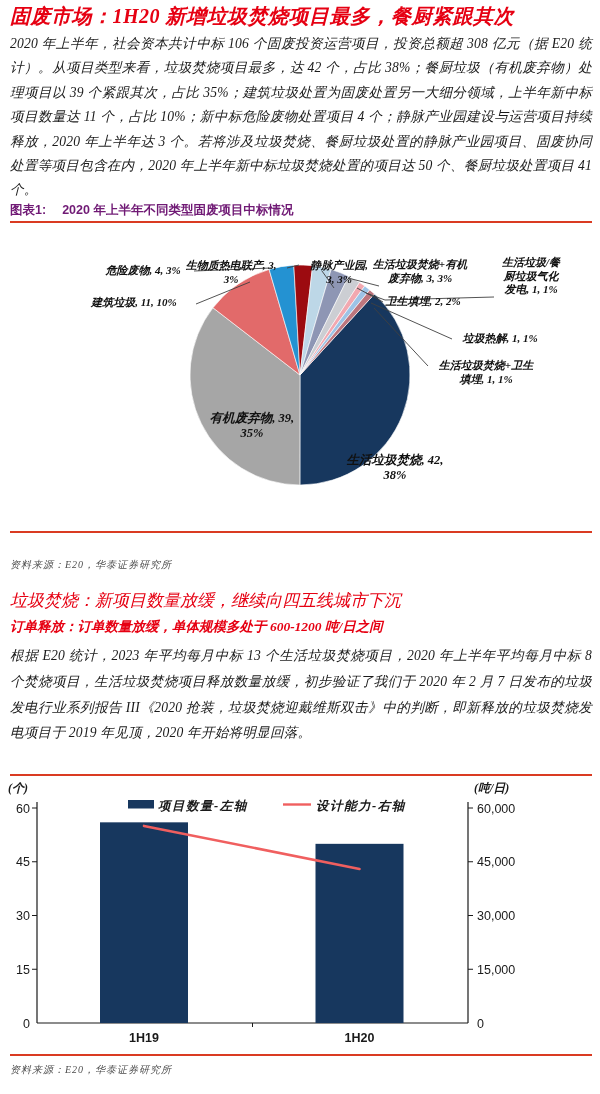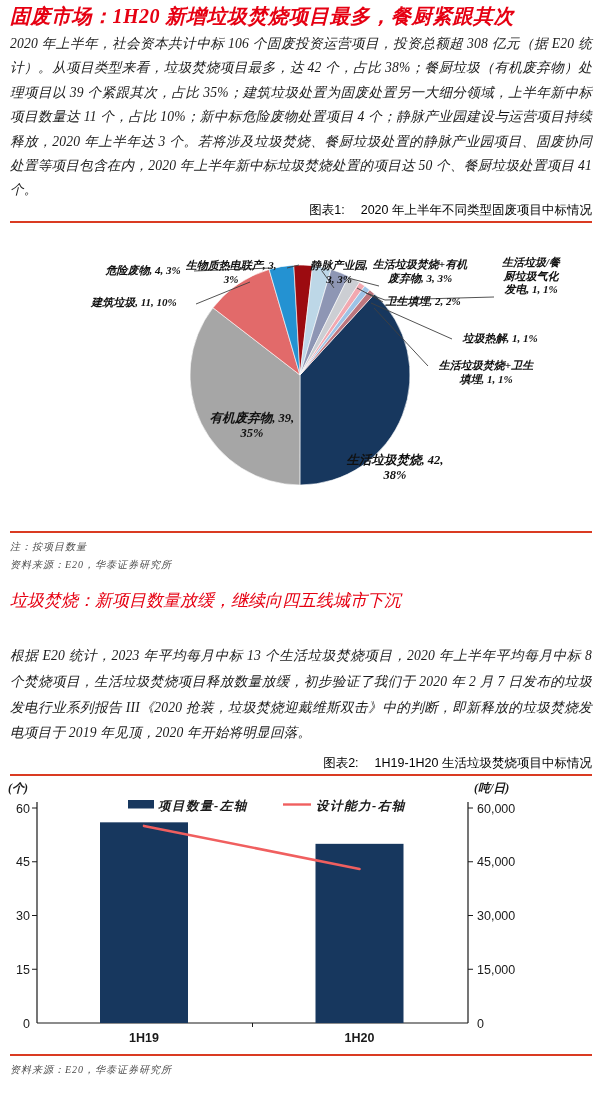--- a/index.html
+++ b/index.html
@@ -7,22 +7,22 @@
         font-family:"Liberation Serif","DejaVu Serif",serif;}
   .abs{position:absolute;}
   #title{top:3px;left:10px;width:586px;font-size:20px;font-weight:bold;font-style:italic;
          color:#e60012;letter-spacing:0.5px;}
   .body-par{left:10px;width:582px;font-size:13.6px;font-style:italic;color:#1a1a1a;
             text-align:justify;letter-spacing:0.2px;}
   #p1{top:32px;line-height:24.4px;}
   #p2{top:643px;line-height:25.8px;}
   #h2{top:589px;left:10px;width:586px;font-size:17px;font-weight:normal;font-style:italic;color:#e60012;}
   #h3{top:618px;left:10px;width:586px;font-size:13.5px;font-weight:bold;font-style:italic;color:#e60012;}
-  .chart-header{left:10px;width:582px;font-weight:normal;color:#000000;font-size:12.5px;
-                font-family:"Liberation Sans","DejaVu Sans",sans-serif;text-align:right;}
+  .chart-header{left:10px;width:582px;font-weight:bold;color:#701a75;font-size:12.5px;
+                font-family:"Liberation Sans","DejaVu Sans",sans-serif;}
   .chart-header .c-title{margin-left:16px;}
   .rule{left:10px;width:582px;height:2px;background:#da3b22;}
   .note{left:10px;width:582px;font-size:10px;font-style:italic;color:#4d4d4d;letter-spacing:1px;}
   #pie-wrap{top:225px;left:0;width:600px;height:310px;}
   #bar-wrap{top:778px;left:0;width:600px;height:276px;}
   .pie-label{position:absolute;transform:translateX(-50%);text-align:center;white-space:nowrap;
              font-weight:bold;font-style:italic;color:#111;line-height:13.5px;}
   .axis-num{font-family:"Liberation Sans","DejaVu Sans",sans-serif;font-size:12.5px;fill:#1a1a1a;}
   .cat-label{font-family:"Liberation Sans","DejaVu Sans",sans-serif;font-size:12.5px;font-weight:bold;fill:#1a1a1a;}
   .legend-text{font-family:"Liberation Serif","DejaVu Serif",serif;font-size:12.5px;font-weight:bold;
@@ -60,30 +60,27 @@
         <polyline points="194,46 271,43" fill="none" stroke="#404040" stroke-width="0.9"></polyline>
         <polyline points="287,43 299,40" fill="none" stroke="#404040" stroke-width="0.9"></polyline>
         <polyline points="334,63 322,46" fill="none" stroke="#404040" stroke-width="0.9"></polyline>
         <polyline points="379,61 348,53" fill="none" stroke="#404040" stroke-width="0.9"></polyline>
         <polyline points="383,77 357,63" fill="none" stroke="#404040" stroke-width="0.9"></polyline>
         <polyline points="494,72 385,75 366,68" fill="none" stroke="#404040" stroke-width="0.9"></polyline>
         <polyline points="452,114 371,78" fill="none" stroke="#404040" stroke-width="0.9"></polyline>
         <polyline points="428,141 374,83" fill="none" stroke="#404040" stroke-width="0.9"></polyline>
       </svg><div class="pie-label" style="left: 395px; top: 228px; font-size: 12.5px; line-height: 15px;"><span>生活垃圾焚烧, 42,</span><br><span>38%</span></div><div class="pie-label" style="left: 252px; top: 186px; font-size: 12.5px; line-height: 15px;"><span>有机废弃物, 39,</span><br><span>35%</span></div><div class="pie-label" style="left: 134px; top: 71px; font-size: 11px; line-height: 13.5px;"><span>建筑垃圾, 11, 10%</span></div><div class="pie-label" style="left: 143px; top: 39px; font-size: 11px; line-height: 13.5px;"><span>危险废物, 4, 3%</span></div><div class="pie-label" style="left: 231px; top: 34px; font-size: 11px; line-height: 13.5px;"><span>生物质热电联产, 3,</span><br><span>3%</span></div><div class="pie-label" style="left: 339px; top: 34px; font-size: 11px; line-height: 13.5px;"><span>静脉产业园,</span><br><span>3, 3%</span></div><div class="pie-label" style="left: 420px; top: 33px; font-size: 11px; line-height: 13.5px;"><span>生活垃圾焚烧+有机</span><br><span>废弃物, 3, 3%</span></div><div class="pie-label" style="left: 423px; top: 70px; font-size: 11px; line-height: 13.5px;"><span>卫生填埋, 2, 2%</span></div><div class="pie-label" style="left: 531px; top: 31px; font-size: 11px; line-height: 13.5px;"><span>生活垃圾/餐</span><br><span>厨垃圾气化</span><br><span>发电, 1, 1%</span></div><div class="pie-label" style="left: 500px; top: 107px; font-size: 11px; line-height: 13.5px;"><span>垃圾热解, 1, 1%</span></div><div class="pie-label" style="left: 486px; top: 134px; font-size: 11px; line-height: 13.5px;"><span>生活垃圾焚烧+卫生</span><br><span>填埋, 1, 1%</span></div></div>
 
-  <div class="abs note" style="top:540px;">注：按项目数量</div>
   <div class="abs rule" style="top:531px;"></div>
   <div class="abs note" style="top:558px;">资料来源：E20，华泰证券研究所</div>
 
   <div id="h2" class="abs">垃圾焚烧：新项目数量放缓，继续向四五线城市下沉</div>
+  <div id="h3" class="abs">订单释放：订单数量放缓，单体规模多处于 600-1200 吨/日之间</div>
   <div id="p2" class="abs body-par">根据 E20 统计，2023 年平均每月中标 13 个生活垃圾焚烧项目，2020 年上半年平均每月中标 8 个焚烧项目，生活垃圾焚烧项目释放数量放缓，初步验证了我们于 2020 年 2 月 7 日发布的垃圾发电行业系列报告 III《2020 抢装，垃圾焚烧迎戴维斯双击》中的判断，即新释放的垃圾焚烧发电项目于 2019 年见顶，2020 年开始将明显回落。</div>
 
-  <div class="abs chart-header" style="top:755px;">
-    <span class="c-label">图表2:</span><span class="c-title">1H19-1H20 生活垃圾焚烧项目中标情况</span>
-  </div>
   <div class="abs rule" style="top:774px;"></div>
 
   <div id="bar-wrap" class="abs"><svg width="600" height="276" viewBox="0 0 600 276">
         <text x="8" y="14" class="unit-label">(个)</text>
         <text x="474" y="14" class="unit-label">(吨/日)</text>
         <rect x="128" y="22" width="26" height="8.5" fill="#17375e"></rect>
         <text x="158" y="31.5" class="legend-text">项目数量-左轴</text>
         <line x1="283" y1="26.5" x2="311" y2="26.5" stroke="#f05f5f" stroke-width="2.4"></line>
         <text x="316" y="31.5" class="legend-text">设计能力-右轴</text>
         <line x1="37" y1="24" x2="37" y2="245" stroke="#1a1a1a" stroke-width="1.2"></line>

